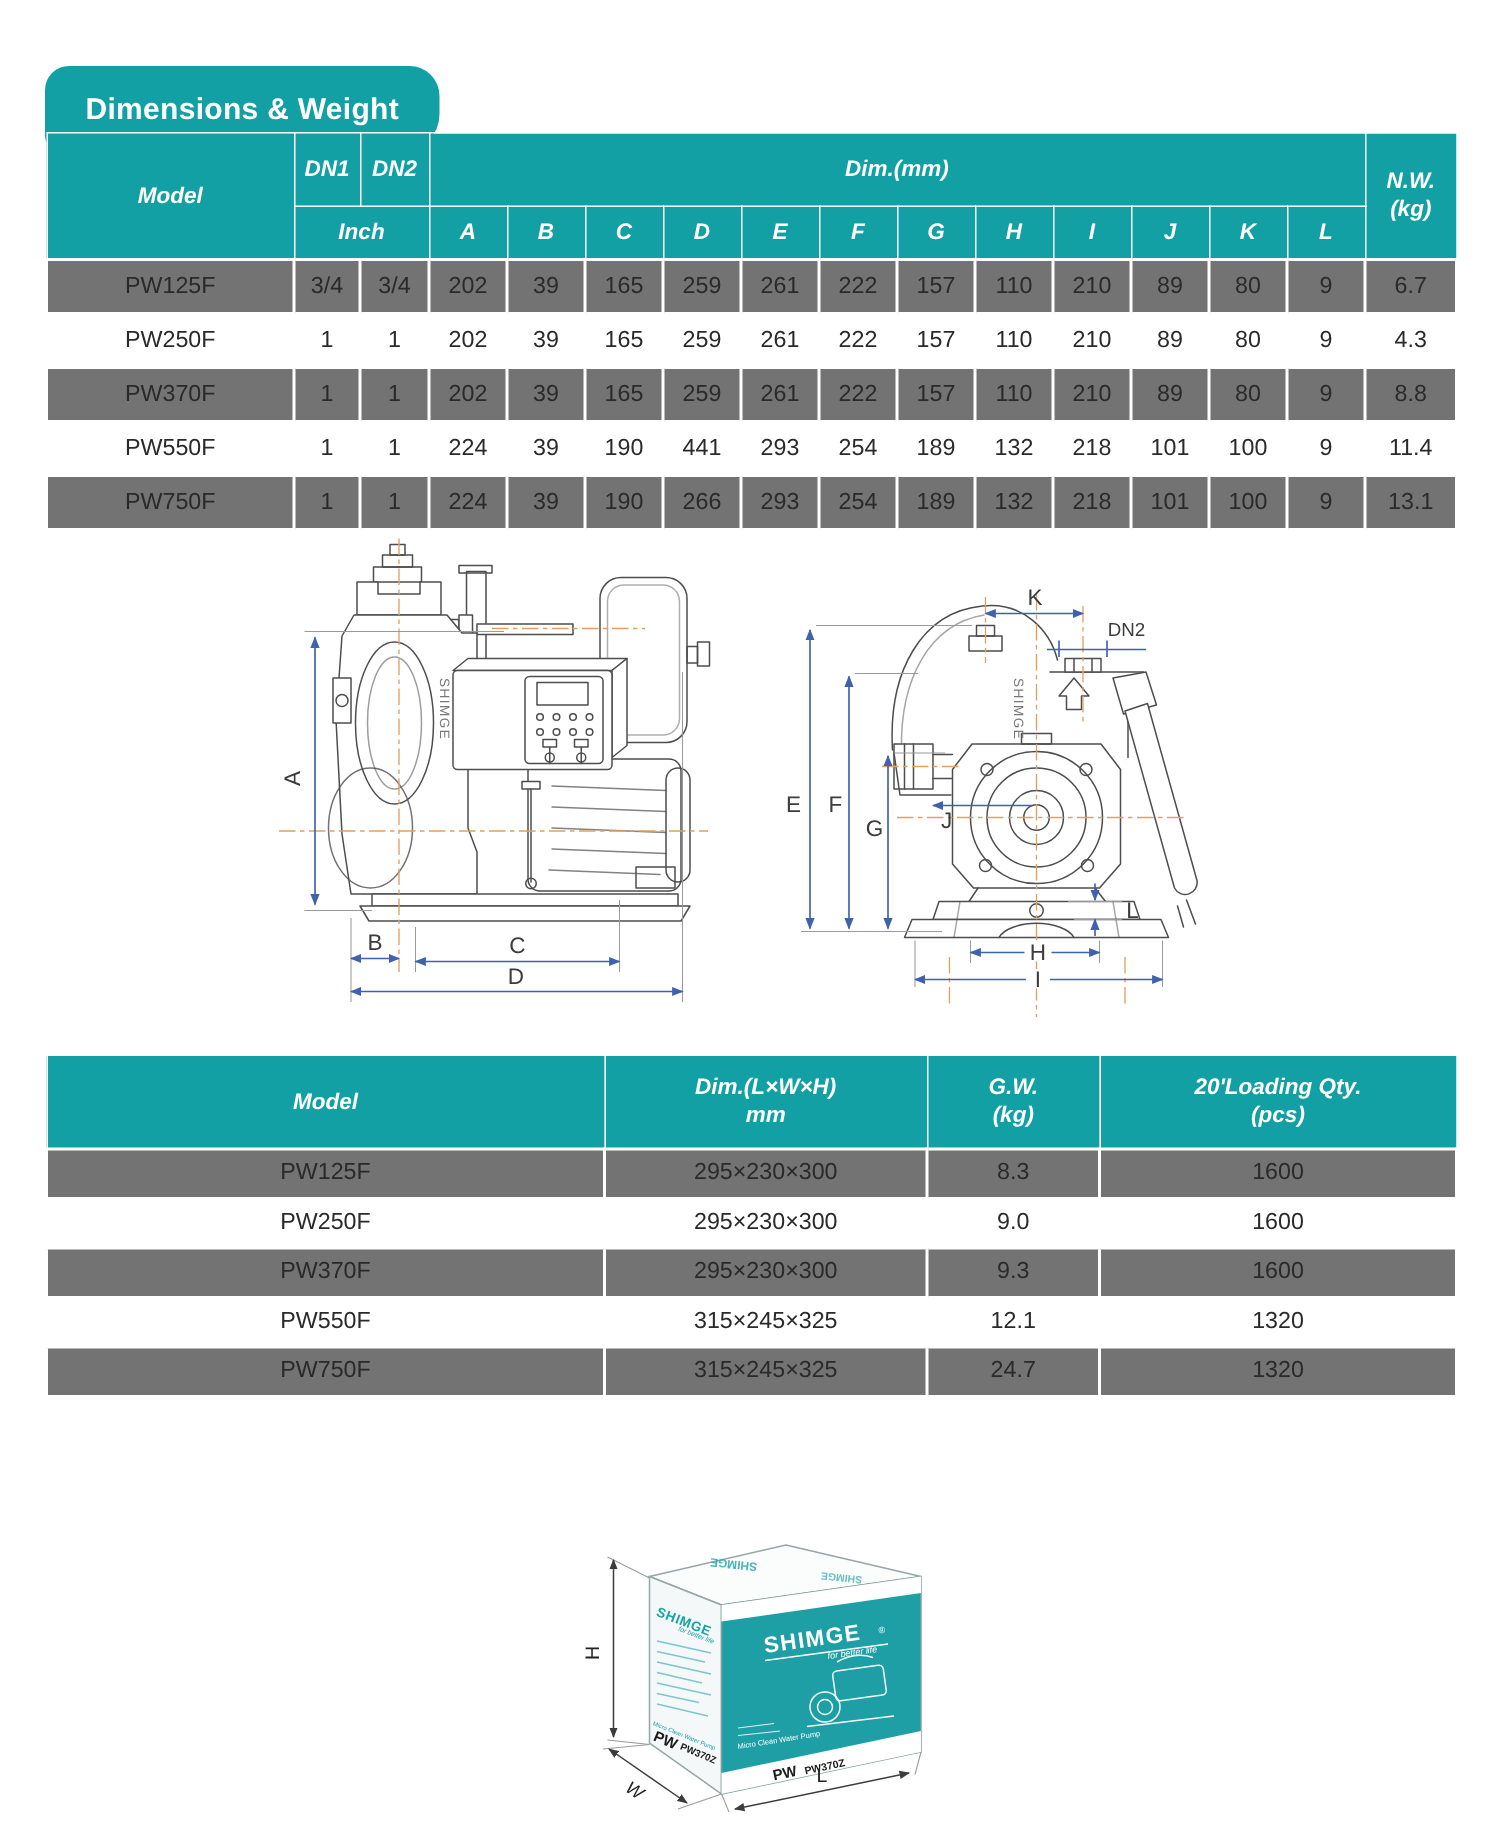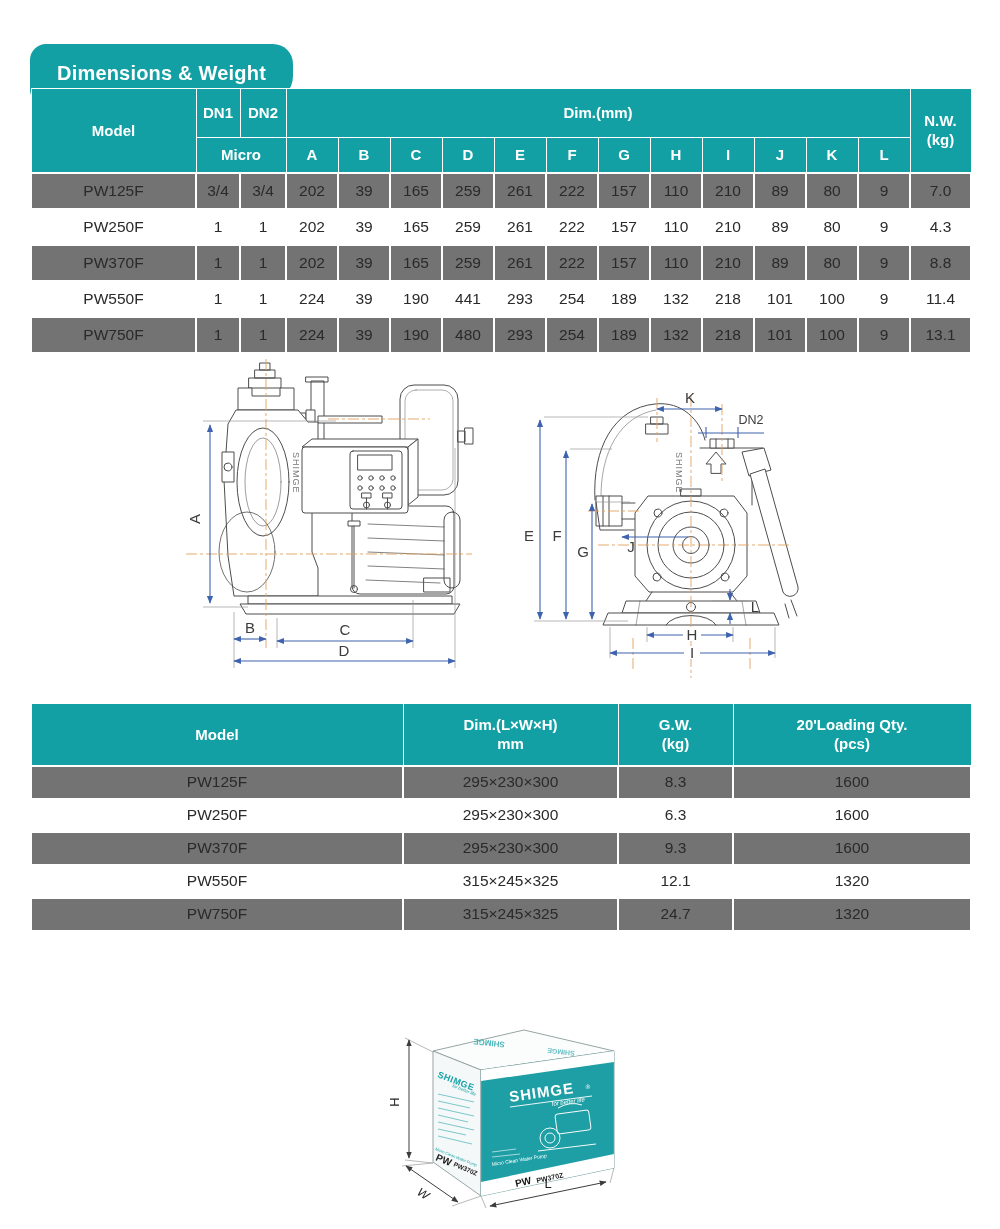--- a/index.html
+++ b/index.html
@@ -4,21 +4,21 @@
 <style>
   html,body{margin:0;padding:0;background:#fff;}
   .page{position:relative;width:1000px;height:1229px;background:#fff;overflow:hidden;
         font-family:"Liberation Sans",sans-serif;}
   .badge{position:absolute;left:30px;top:13px;height:58px;display:flex;align-items:center;
          padding:0 27px;background:#12A0A4;color:#fff;font-size:20px;font-weight:bold;
          border-radius:16px 20px 26px 12px;letter-spacing:.2px;margin-top:31px;}
   table{position:absolute;left:30px;border-collapse:collapse;table-layout:fixed;}
   .t1{top:88px;} .t2{top:703px;}
   th{background:#12A0A4;color:#fff;font-weight:bold;font-size:15px;border:1.5px solid #fff;
-     padding:0;text-align:center;vertical-align:middle;line-height:1.3;}
+     padding:0;text-align:center;vertical-align:middle;line-height:1.3;font-style:italic;}
   td{font-size:15.5px;color:#2a2a2a;text-align:center;vertical-align:middle;
      border:2px solid #fff;padding:0;background:#fff;}
   tr.tint td{background:#737373;}
   .t1 tr.hr1{height:49px;} .t1 tr.hr2{height:35px;} .t1 tbody tr{height:36px;}
   .t2 thead tr{height:62px;} .t2 tbody tr{height:33px;}
   svg.draw{position:absolute;}
   .o{stroke:#4d4d4d;stroke-width:1;fill:none;stroke-linejoin:round;stroke-linecap:round;}
   .of{stroke:#4d4d4d;stroke-width:1;fill:#fff;stroke-linejoin:round;}
   .cl{stroke:#E2A05F;stroke-width:.9;fill:none;stroke-dasharray:11 3 3 3;}
   .dim{stroke:#3E62AD;stroke-width:1.1;fill:none;}
@@ -54,21 +54,21 @@
     </colgroup>
     <thead>
       <tr class="hr1">
         <th rowspan="2">Model</th>
         <th>DN1</th>
         <th>DN2</th>
         <th colspan="12">Dim.(mm)</th>
         <th rowspan="2"><span>N.W.</span><br><span>(kg)</span></th>
       </tr>
       <tr class="hr2">
-        <th colspan="2">Micro</th>
+        <th colspan="2">Inch</th>
         <th>A</th>
         <th>B</th>
         <th>C</th>
         <th>D</th>
         <th>E</th>
         <th>F</th>
         <th>G</th>
         <th>H</th>
         <th>I</th>
         <th>J</th>
@@ -86,21 +86,21 @@
           <td>165</td>
           <td>259</td>
           <td>261</td>
           <td>222</td>
           <td>157</td>
           <td>110</td>
           <td>210</td>
           <td>89</td>
           <td>80</td>
           <td>9</td>
-          <td>7.0</td>
+          <td>6.7</td>
       </tr>
       <tr>
         <td>PW250F</td>
           <td>1</td>
           <td>1</td>
           <td>202</td>
           <td>39</td>
           <td>165</td>
           <td>259</td>
           <td>261</td>
@@ -149,21 +149,21 @@
           <td>9</td>
           <td>11.4</td>
       </tr>
       <tr class="tint">
         <td>PW750F</td>
           <td>1</td>
           <td>1</td>
           <td>224</td>
           <td>39</td>
           <td>190</td>
-          <td>480</td>
+          <td>266</td>
           <td>293</td>
           <td>254</td>
           <td>189</td>
           <td>132</td>
           <td>218</td>
           <td>101</td>
           <td>100</td>
           <td>9</td>
           <td>13.1</td>
       </tr>
@@ -381,21 +381,21 @@
     <tbody>
       <tr class="tint">
           <td>PW125F</td>
           <td>295×230×300</td>
           <td>8.3</td>
           <td>1600</td>
         </tr>
       <tr>
           <td>PW250F</td>
           <td>295×230×300</td>
-          <td>6.3</td>
+          <td>9.0</td>
           <td>1600</td>
         </tr>
       <tr class="tint">
           <td>PW370F</td>
           <td>295×230×300</td>
           <td>9.3</td>
           <td>1600</td>
         </tr>
       <tr>
           <td>PW550F</td>

